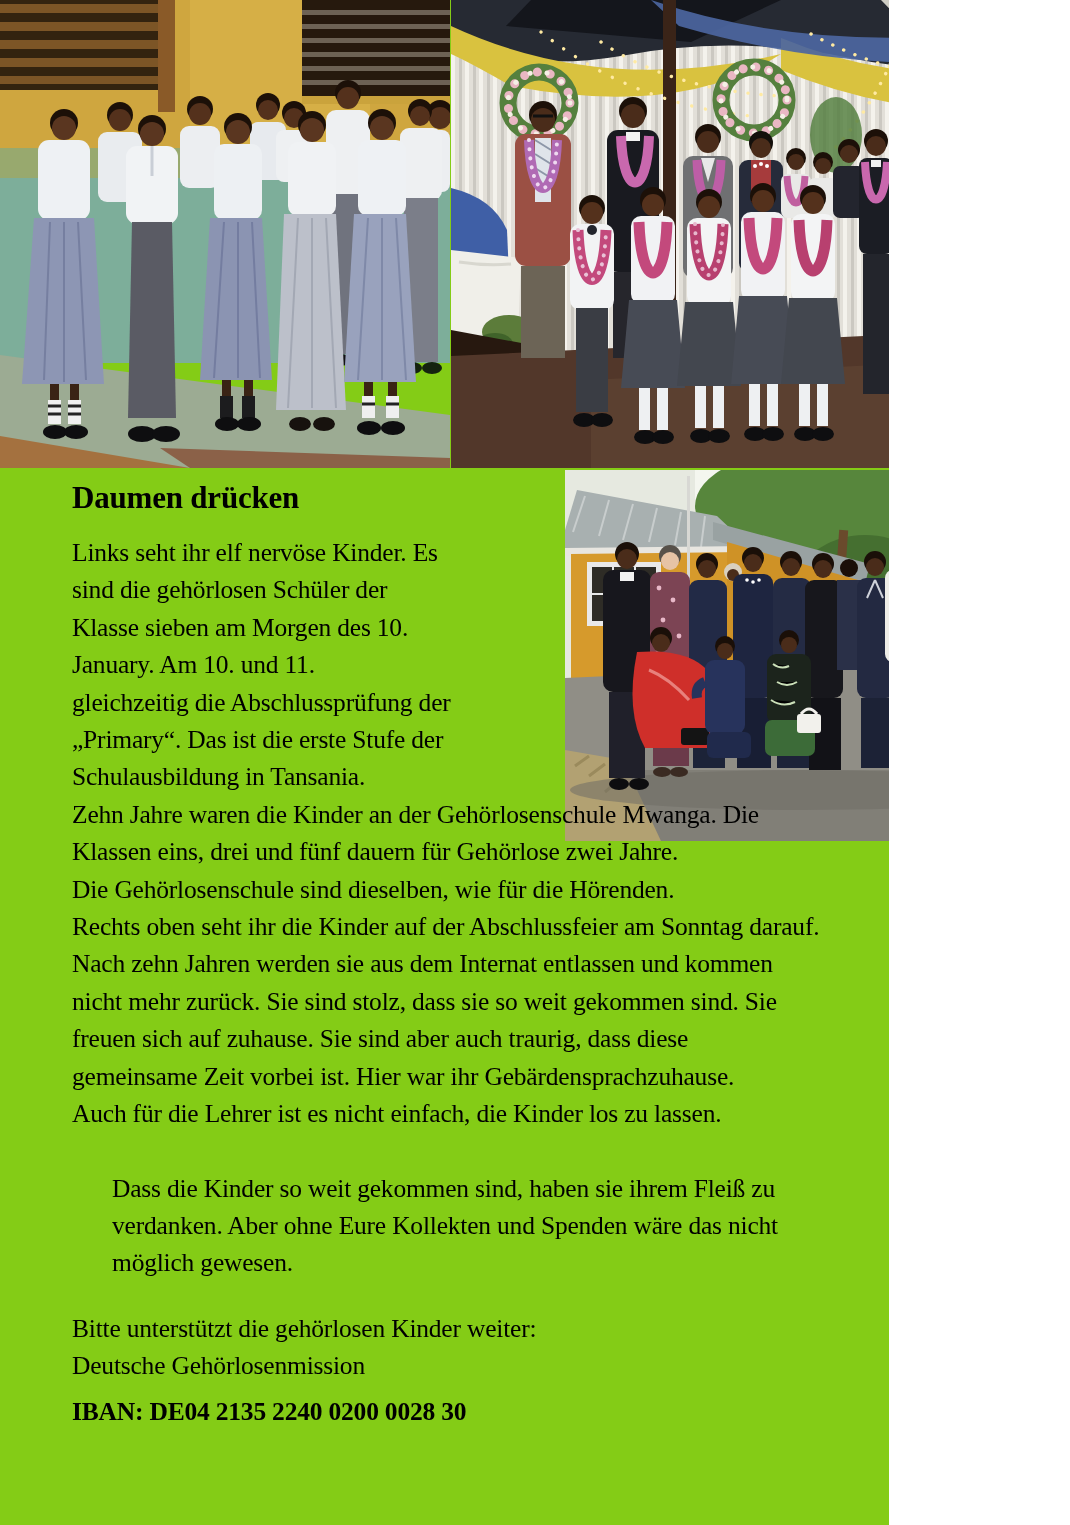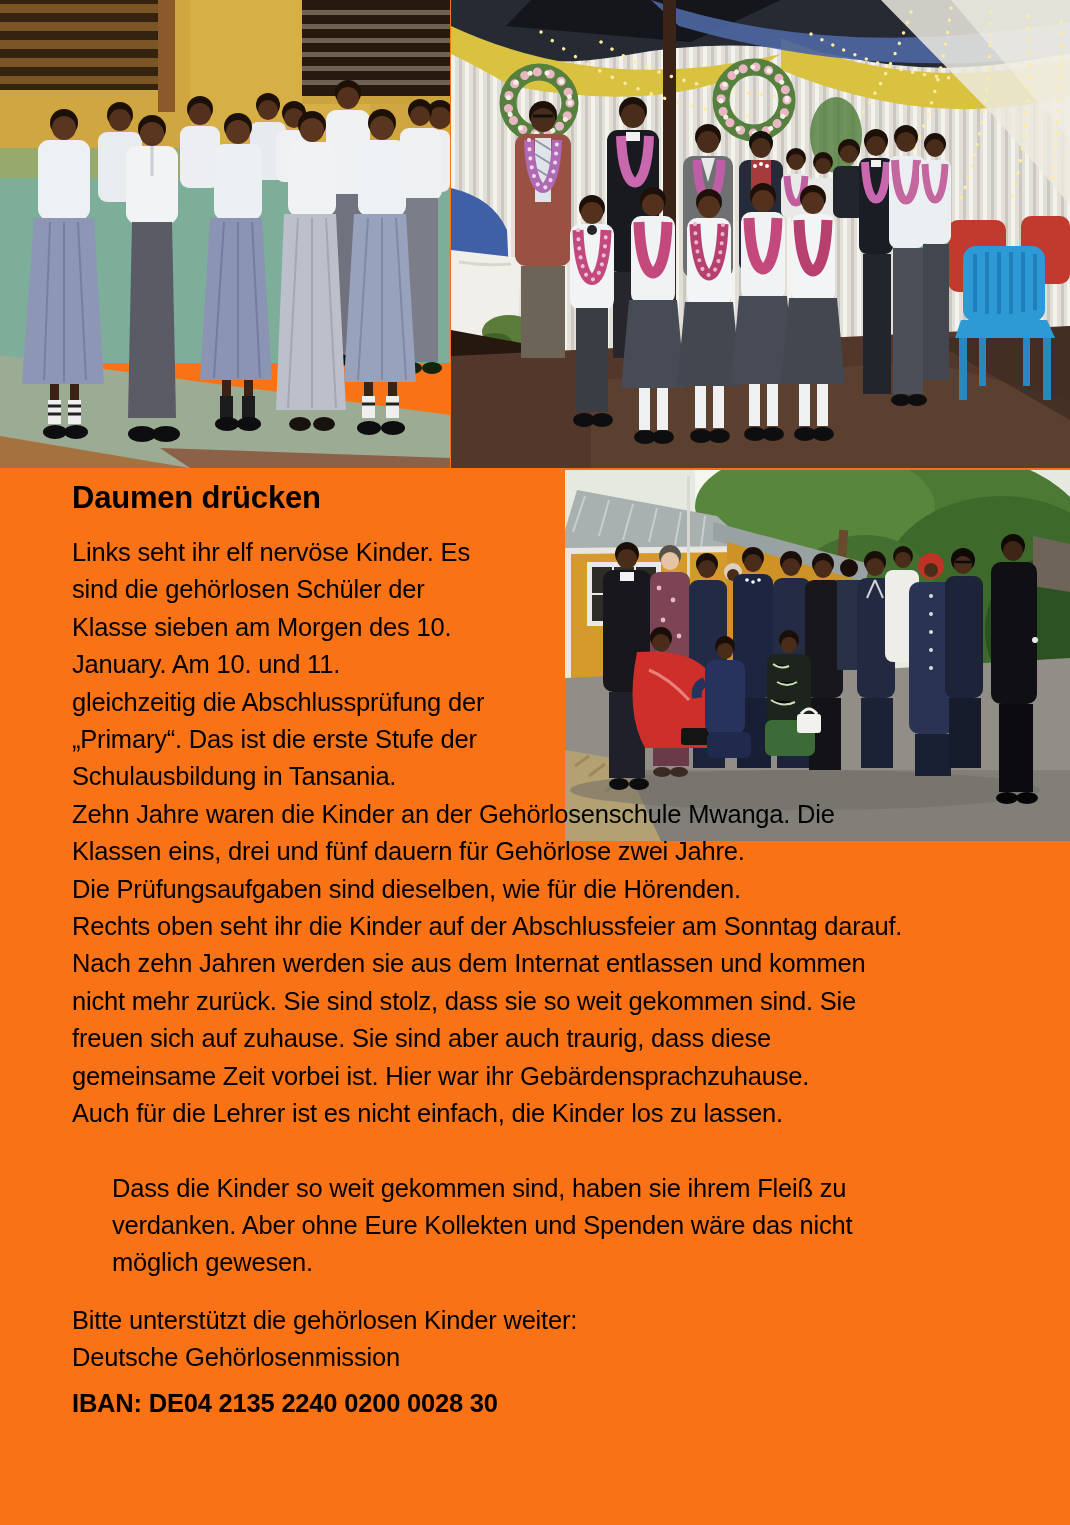--- a/index.html
+++ b/index.html
@@ -1,24 +1,24 @@
 <!DOCTYPE html>
 <html><head>
 <meta charset="utf-8">
 <style>
   html,body { margin:0; padding:0; background:#ffffff; }
-  .page { position:relative; width:1070px; height:1525px; background:#f97316;
-          font-family:Liberation Sans, sans-serif; color:#000; overflow:hidden; }
+  .page { position:relative; width:889px; height:1525px; background:#84cc16;
+          font-family:Liberation Serif, serif; color:#000; overflow:hidden; }
   .photo { position:absolute; }
   .photo svg { display:block; width:100%; height:100%; }
   .heading { position:absolute; left:72px; top:480px; font-size:31px; font-weight:700; letter-spacing:-0.2px; }
   .textcol { position:absolute; left:72px; top:534px; width:958px; font-size:25.5px; line-height:37.4px; letter-spacing:-0.2px; }
   .para { margin:0; }
   .para2 { margin-top:37px;margin-left:40px; }
-  .para3 { margin-top:20px; }
+  .para3 { margin-top:28px; }
   .line { white-space:nowrap; }
   .bold { font-weight:700;margin-top:8px; }
 </style>
 </head>
 <body>
 
 <div class="page">
 
   <div class="photo" style="left:0;top:0;width:450px;height:468px;">
     <svg viewBox="0 0 450 468" preserveAspectRatio="none">
@@ -556,21 +556,21 @@
 
     <div class="line">Links seht ihr elf nervöse Kinder. Es</div>
         <div class="line">sind die gehörlosen Schüler der</div>
         <div class="line">Klasse sieben am Morgen des 10.</div>
         <div class="line">January. Am 10. und 11.</div>
         <div class="line">gleichzeitig die Abschlussprüfung der</div>
         <div class="line">„Primary“. Das ist die erste Stufe der</div>
         <div class="line">Schulausbildung in Tansania.</div>
         <div class="line">Zehn Jahre waren die Kinder an der Gehörlosenschule Mwanga. Die</div>
         <div class="line">Klassen eins, drei und fünf dauern für Gehörlose zwei Jahre.</div>
-        <div class="line">Die Prüfungsaufgaben sind dieselben, wie für die Hörenden.</div>
+        <div class="line">Die Gehörlosenschule sind dieselben, wie für die Hörenden.</div>
         <div class="line">Rechts oben seht ihr die Kinder auf der Abschlussfeier am Sonntag darauf.</div>
         <div class="line">Nach zehn Jahren werden sie aus dem Internat entlassen und kommen</div>
         <div class="line">nicht mehr zurück. Sie sind stolz, dass sie so weit gekommen sind. Sie</div>
         <div class="line">freuen sich auf zuhause. Sie sind aber auch traurig, dass diese</div>
         <div class="line">gemeinsame Zeit vorbei ist. Hier war ihr Gebärdensprachzuhause.</div>
         <div class="line">Auch für die Lehrer ist es nicht einfach, die Kinder los zu lassen.</div>
       </div>
     <div class="para para2">
 
     <div class="line">Dass die Kinder so weit gekommen sind, haben sie ihrem Fleiß zu</div>

